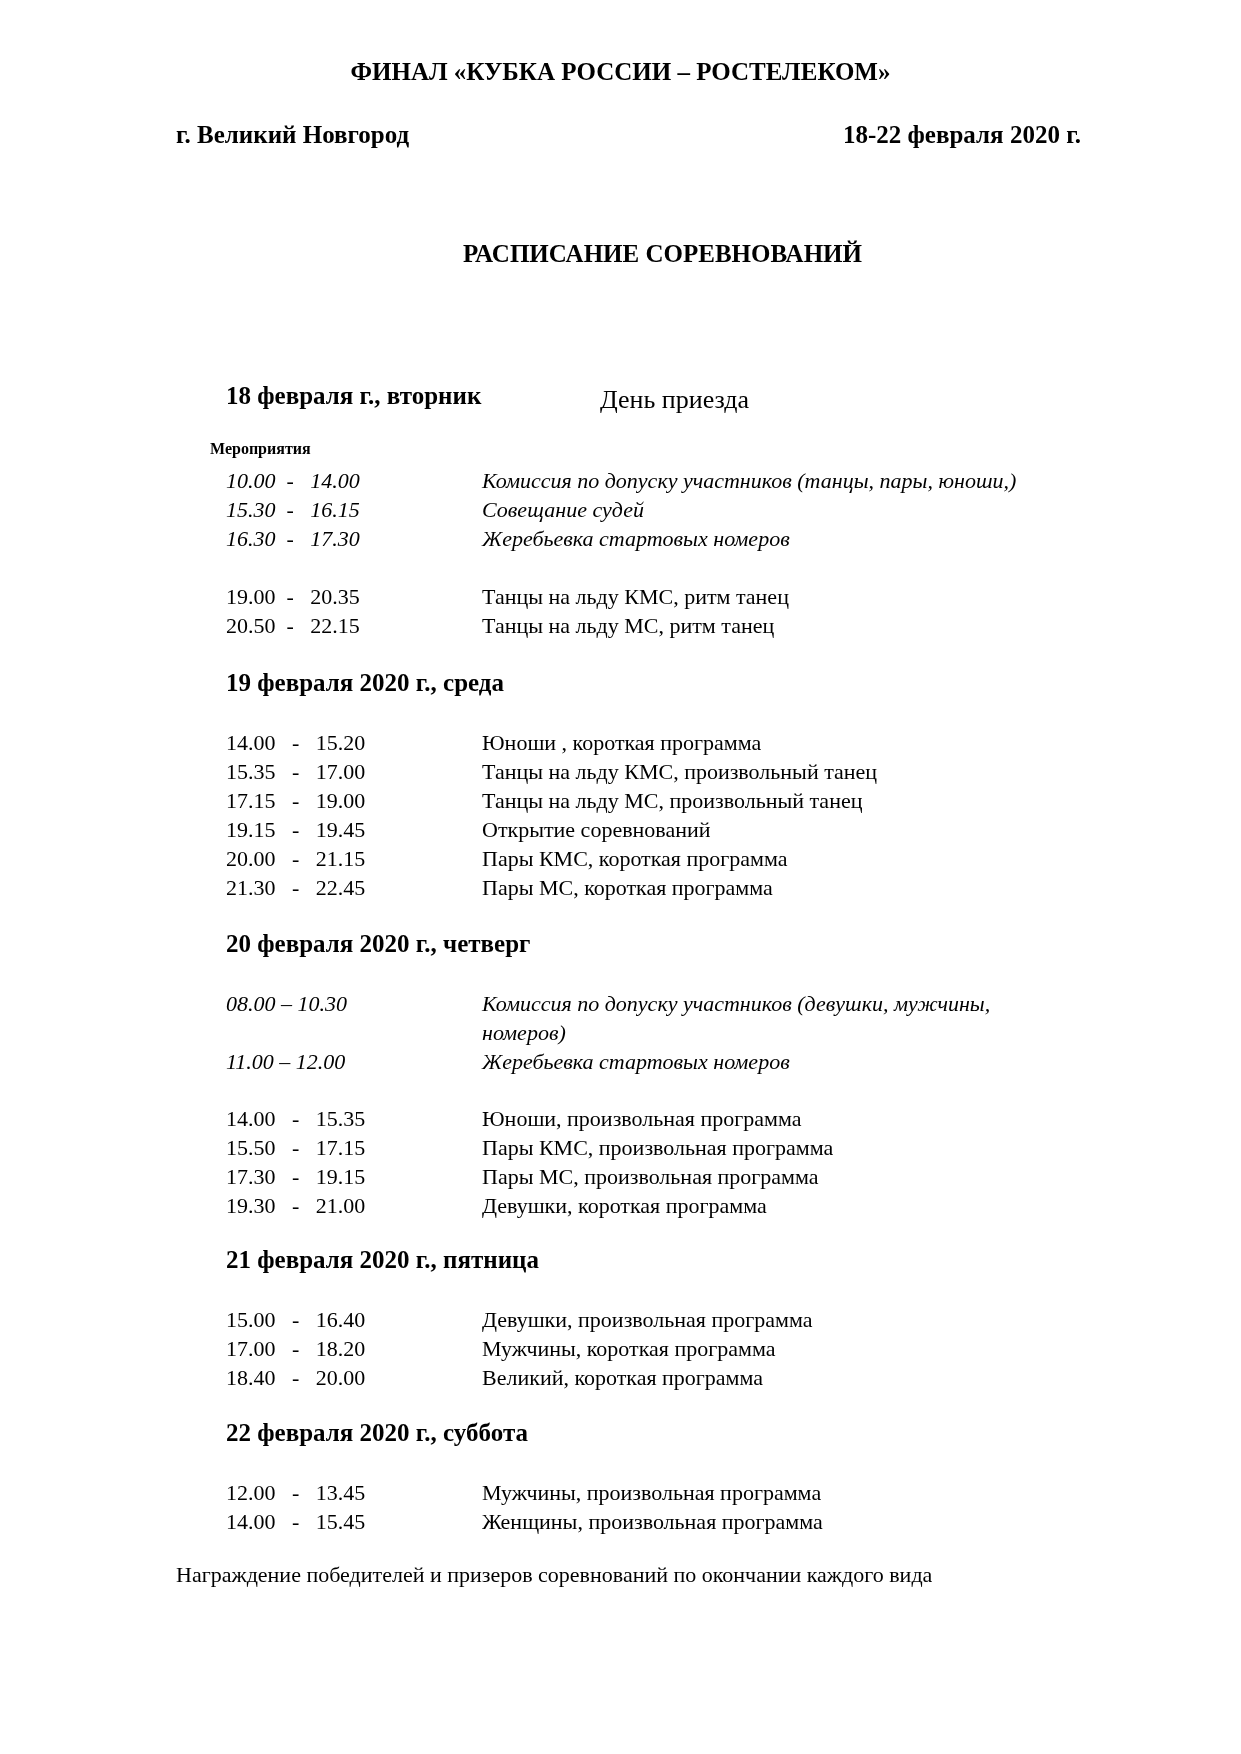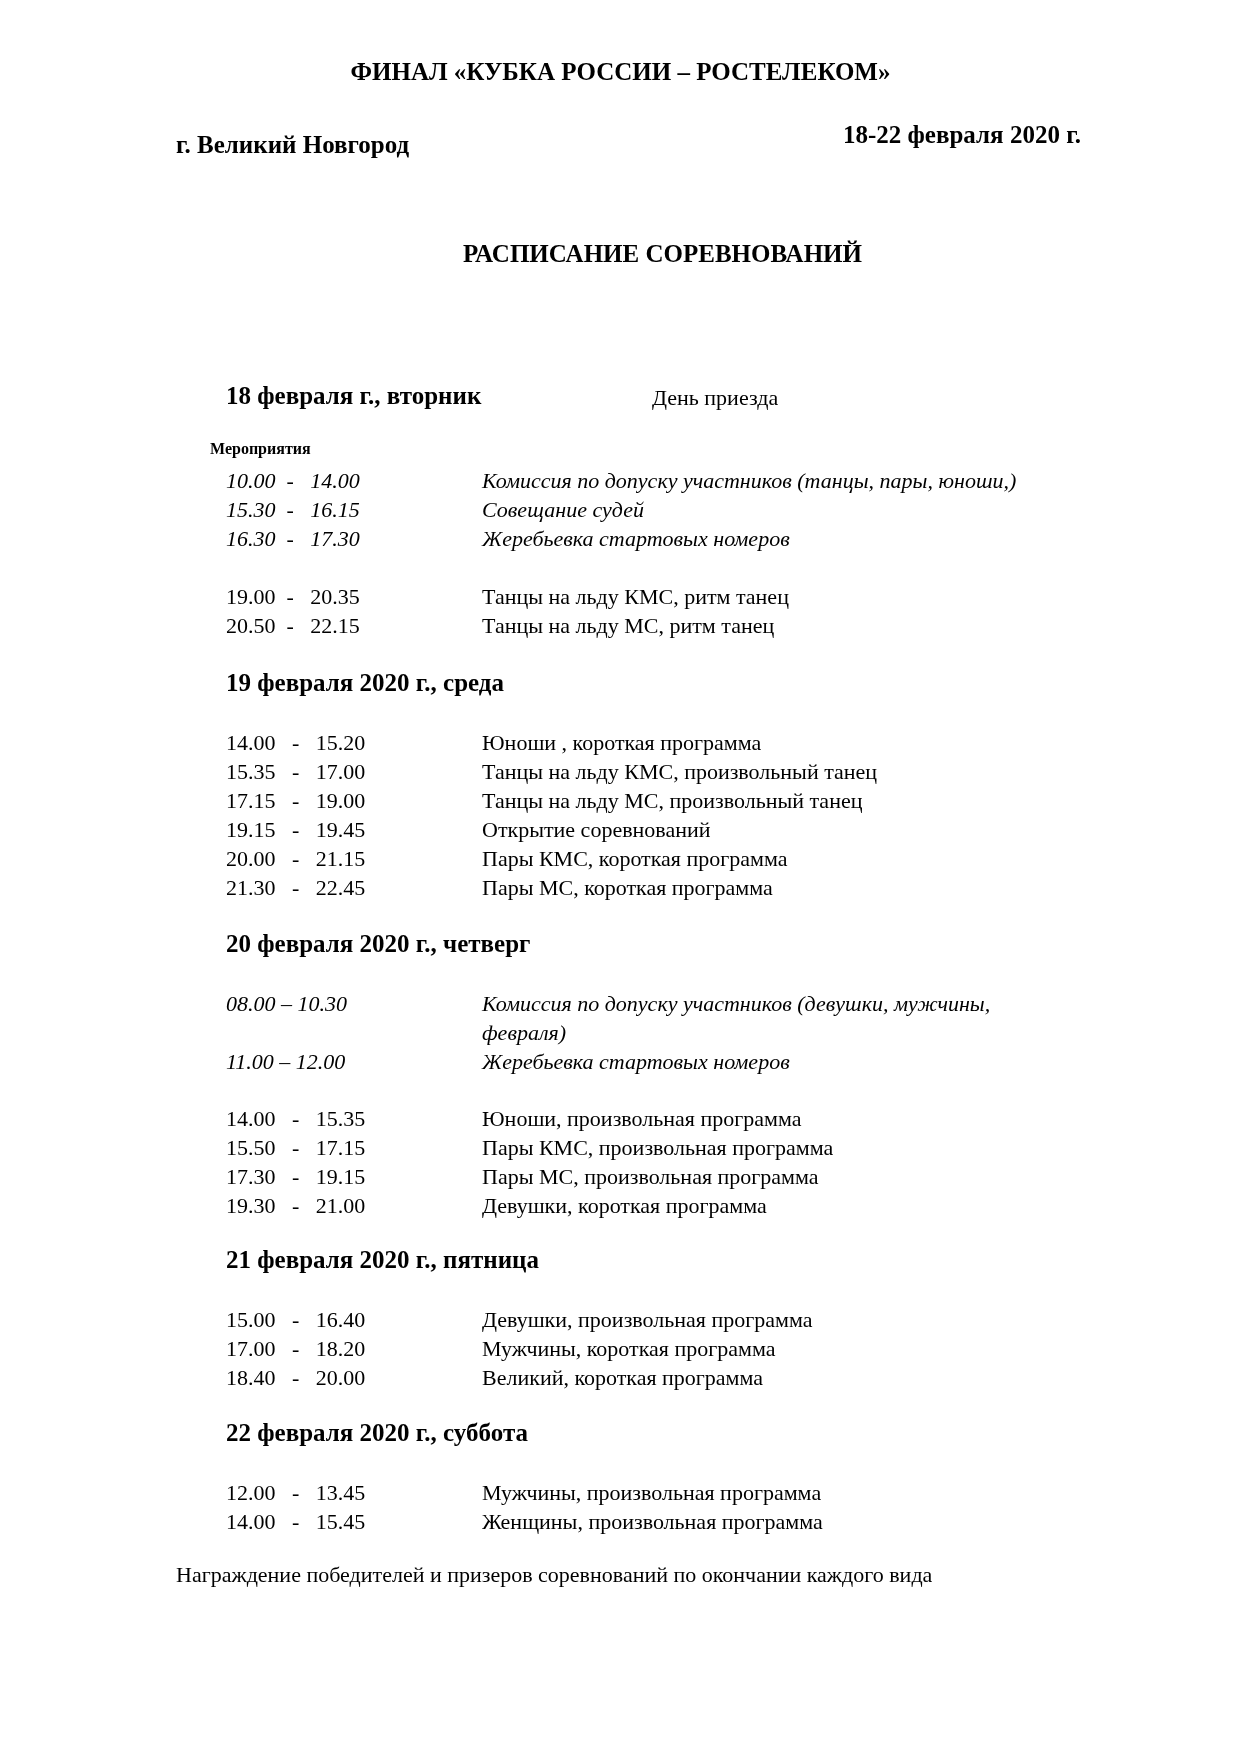--- a/index.html
+++ b/index.html
@@ -3,26 +3,26 @@
 <meta charset="utf-8">
 <style>
   html, body { margin: 0; padding: 0; background: #ffffff; }
   body {
     width: 1241px; height: 1754px; position: relative; overflow: hidden;
     font-family: "Liberation Serif", "DejaVu Serif", serif; color: #000;
   }
   .abs { position: absolute; white-space: nowrap; }
   .i { font-style: italic; }
   .t-title { top: 58px; left: 0; width: 1241px; text-align: center; font-size: 25px; font-weight: bold; }
-  .t-city { top: 121px; left: 176px; font-size: 25px; font-weight: bold; margin-top: 10px; }
+  .t-city { top: 121px; left: 176px; font-size: 25px; font-weight: bold; }
   .t-dates { top: 121px; left: 843px; font-size: 25px; font-weight: bold; }
   .t-sched { top: 240px; left: 0; width: 1325px; text-align: center; font-size: 25px; font-weight: bold; }
 
   .day-head { font-size: 25px; font-weight: bold; left: 226px; }
-  .day-note { font-size: 22px; left: 652px; }
+  .day-note { font-size: 26px; left: 600px; }
   .sub-head { font-size: 16px; font-weight: bold; left: 210px; }
   .row { font-size: 22px; height: 29px; line-height: 29px; }
   .row .time { position: absolute; left: 226px; }
   .row .desc { position: absolute; left: 482px; }
   .footer { font-size: 22px; left: 176px; }
 </style>
 </head>
 <body>
 
 <div class="abs t-title">ФИНАЛ «КУБКА РОССИИ – РОСТЕЛЕКОМ»</div>
@@ -80,21 +80,21 @@
   <span class="time" style="white-space:pre">21.30   -   22.45</span>
   <span class="desc">Пары МС, короткая программа</span>
 </div>
 
 <div class="abs day-head" style="top:930px">20 февраля 2020 г., четверг</div>
 <div class="abs row i" style="top:989px;left:0;width:1241px">
   <span class="time" style="white-space:pre">08.00 – 10.30</span>
   <span class="desc">Комиссия по допуску участников (девушки, мужчины,</span>
 </div>
 <div class="abs row i" style="top:1018px;left:0;width:1241px">
-  <span class="desc">февраля)</span>
+  <span class="desc">номеров)</span>
 </div>
 <div class="abs row i" style="top:1047px;left:0;width:1241px">
   <span class="time" style="white-space:pre">11.00 – 12.00</span>
   <span class="desc">Жеребьевка стартовых номеров</span>
 </div>
 <div class="abs row" style="top:1104px;left:0;width:1241px">
   <span class="time" style="white-space:pre">14.00   -   15.35</span>
   <span class="desc">Юноши,  произвольная программа</span>
 </div>
 <div class="abs row" style="top:1133px;left:0;width:1241px">

